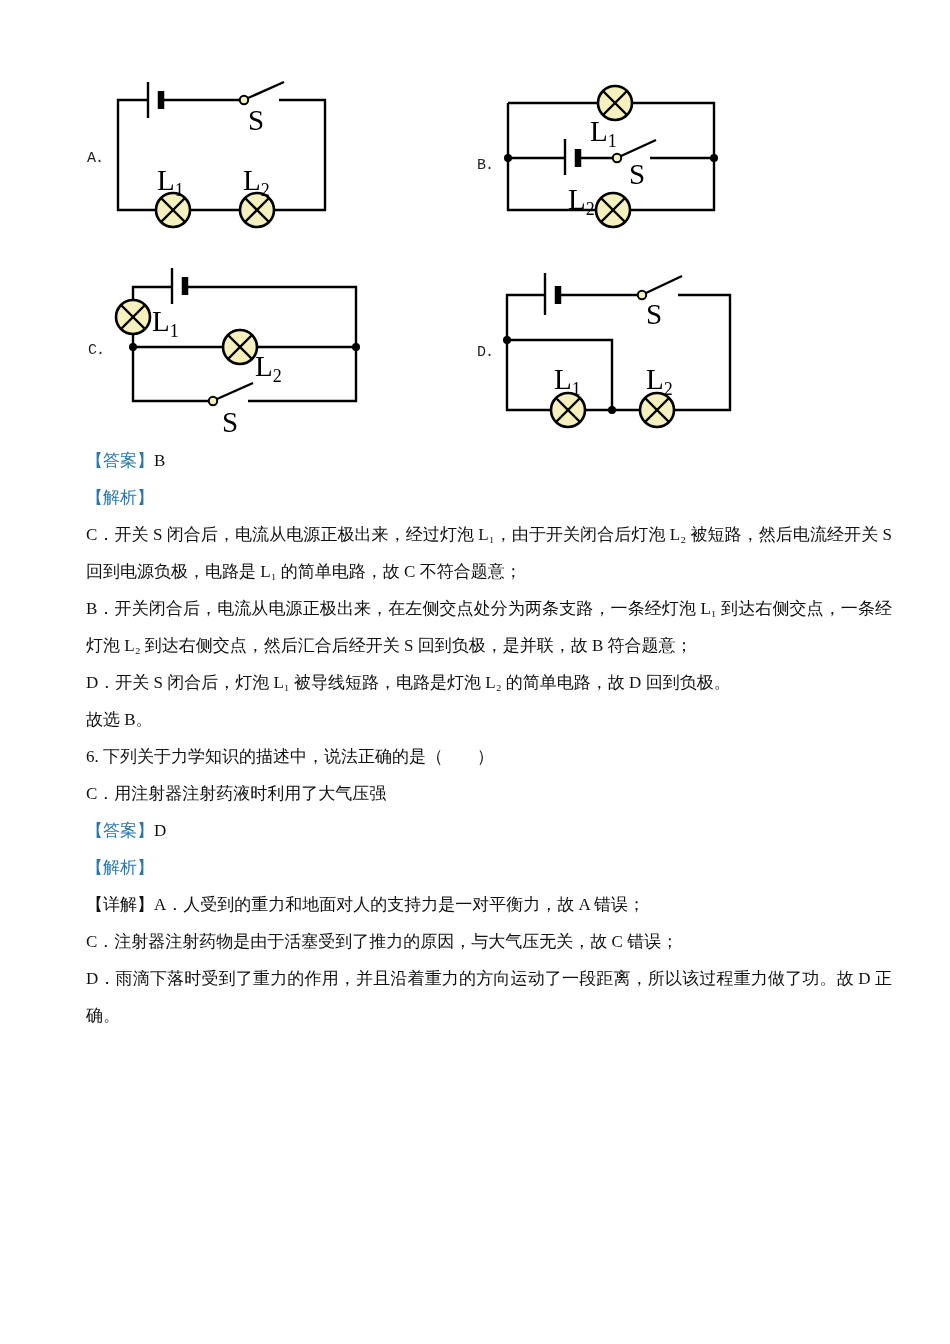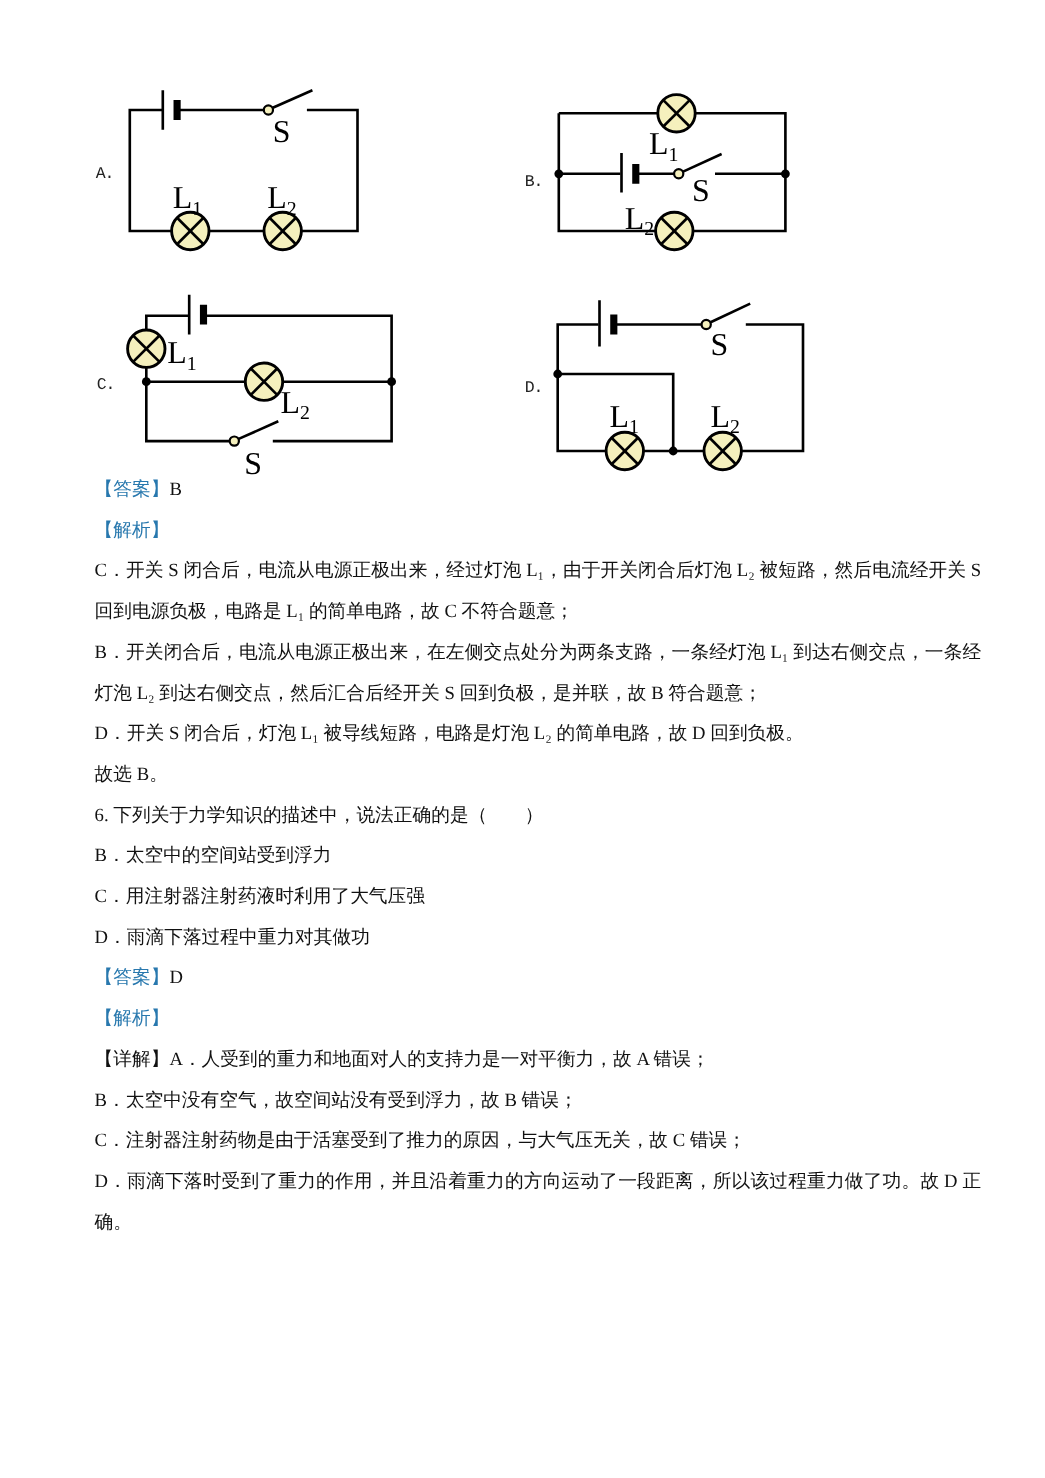--- a/index.html
+++ b/index.html
@@ -44,21 +44,21 @@
   .node{fill:var(--lamp-fill);stroke:var(--line);stroke-width:2;}
   .dot{fill:var(--line);stroke:none;}
 
   #cA{left:85px;top:72px;width:270px;height:170px;}
   #cB{left:462px;top:72px;width:280px;height:170px;}
   #cC{left:85px;top:262px;width:300px;height:180px;}
   #cD{left:462px;top:262px;width:292px;height:180px;}
 
   
   .textcol{
-    position:absolute;left:86px;top:426px;width:806px;
+    position:absolute;left:86px;top:442px;width:806px;
     font-size:17px;line-height:37px;
   }
   .textcol p{
     margin:0;padding:0;
     text-align:justify;
     word-break:break-all;
   }
   .blue{color:var(--accent);}
 </style>
 </head>
@@ -222,24 +222,21 @@
 
   <main class="textcol">
     <p><span class="blue">【答案】</span><span>B</span></p>
     <p><span class="blue">【解析】</span></p>
     <p>C．开关 S 闭合后，电流从电源正极出来，经过灯泡 L₁，由于开关闭合后灯泡 L₂ 被短路，然后电流经开关 S 回到电源负极，电路是 L₁ 的简单电路，故 C 不符合题意；</p>
     <p>B．开关闭合后，电流从电源正极出来，在左侧交点处分为两条支路，一条经灯泡 L₁ 到达右侧交点，一条经灯泡 L₂ 到达右侧交点，然后汇合后经开关 S 回到负极，是并联，故 B 符合题意；</p>
     <p>D．开关 S 闭合后，灯泡 L₁ 被导线短路，电路是灯泡 L₂ 的简单电路，故 D 回到负极。</p>
     <p>故选 B。</p>
 
     <p>6. 下列关于力学知识的描述中，说法正确的是（　　）</p>
-    <p>B．太空中的空间站受到浮力</p>
     <p>C．用注射器注射药液时利用了大气压强</p>
-    <p>D．雨滴下落过程中重力对其做功</p>
     <p><span class="blue">【答案】</span><span>D</span></p>
     <p><span class="blue">【解析】</span></p>
     <p><span>【详解】</span><span>A．人受到的重力和地面对人的支持力是一对平衡力，故 A 错误；</span></p>
-    <p>B．太空中没有空气，故空间站没有受到浮力，故 B 错误；</p>
     <p>C．注射器注射药物是由于活塞受到了推力的原因，与大气压无关，故 C 错误；</p>
     <p>D．雨滴下落时受到了重力的作用，并且沿着重力的方向运动了一段距离，所以该过程重力做了功。故 D 正确。</p>
   </main>
 
 </div>
 
 </body></html>

